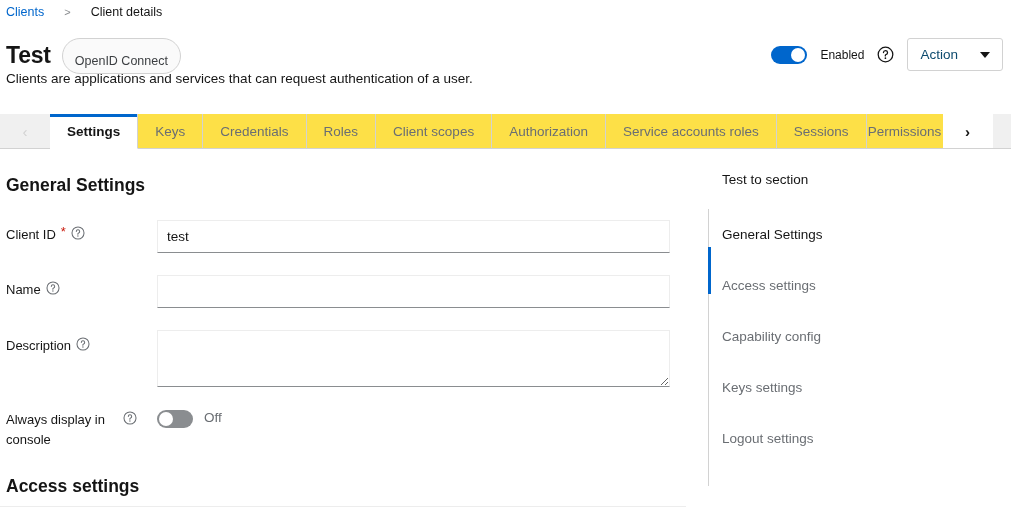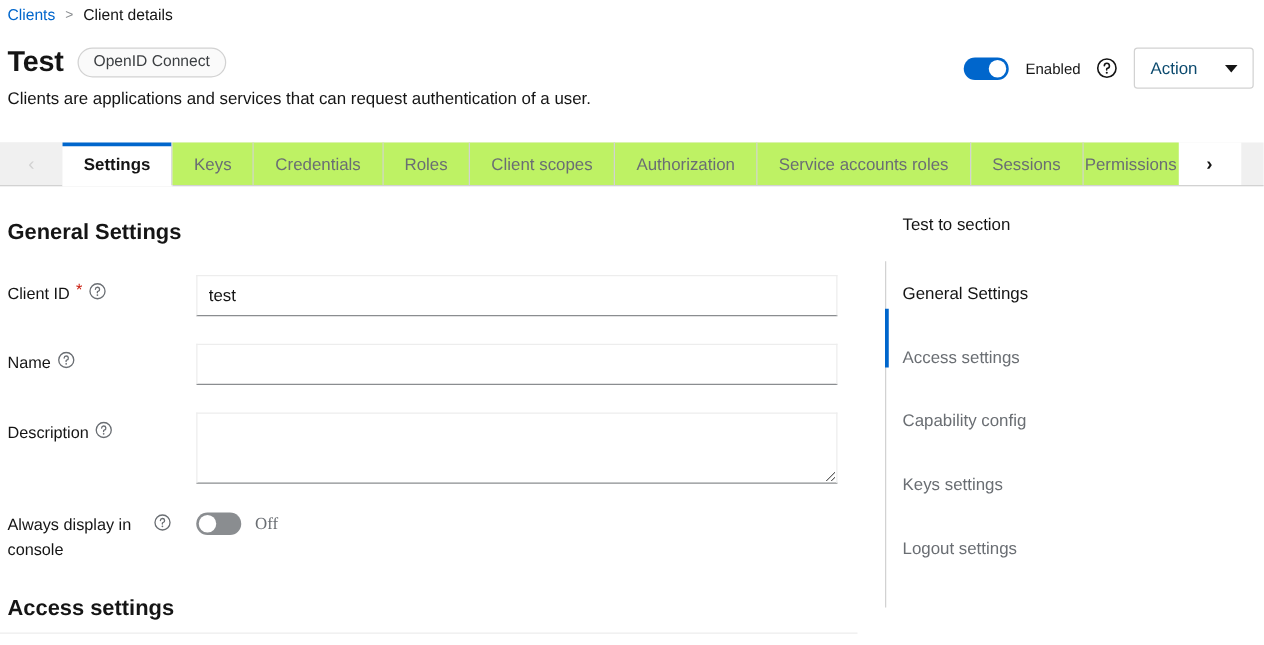--- a/index.html
+++ b/index.html
@@ -10,40 +10,40 @@
     font-family: "Liberation Sans", sans-serif;
     color: #151515;
     overflow: hidden;
   }
 
   .page { position: relative; width: 1011px; height: 516px; }
 
   
   .breadcrumb {
     position: absolute; left: 6px; top: 5px;
-    display: flex; align-items: center; gap: 8px;
+    display: flex; align-items: center; gap: 20px;
     font-size: 12.5px;
   }
   .bc-link { color: #0066cc; cursor: pointer; }
   .bc-sep { color: #8a8d90; font-size: 11px; }
   .bc-current { color: #151515; }
 
   
   .title-row {
     position: absolute; left: 6px; top: 38px;
     display: flex; align-items: center; gap: 11px;
   }
   .title-text {
     font-size: 23px; font-weight: 700; letter-spacing: -0.2px;
     color: #151515; line-height: 1;
   }
   .badge {
     border: 1px solid #d2d2d2;
     border-radius: 30px;
-    padding: 4px 12px 5px;
+    padding: 16px 12px 5px;
     font-size: 12.5px;
     color: #3c3f42;
     background: #fafafa;
     line-height: 1;
   }
   .subtitle {
     position: absolute; left: 6px; top: 71px;
     font-size: 13.5px; color: #151515;
   }
 
@@ -101,21 +101,21 @@
     width: 50px; flex: none;
     display: flex; align-items: center; justify-content: center;
     background: #f0f0f0; cursor: pointer;
     font-size: 15px; color: #d2d2d2;
   }
   .tab-scroll.enabled { color: #151515; background: #fff; font-weight: 700; }
   .tab {
     padding: 0 17px;
     display: flex; align-items: center; justify-content: center;
     font-size: 13.5px; color: #6a6e73;
-    background: #bef264;
+    background: #fde047;
     border-right: 1px solid #d2d2d2;
     cursor: pointer; white-space: nowrap;
     position: relative;
   }
   .tab:first-of-type { border-left: 1px solid #d2d2d2; }
   .tab.active {
     background: #fff; color: #151515; font-weight: 700;
     border-bottom: 1px solid #fff;
     margin-bottom: -1px;
   }
@@ -163,21 +163,21 @@
     border-radius: 0;
     outline: none;
   }
   textarea.text-input {
     height: 57px; padding: 7px 9px; resize: both;
     line-height: 1.4;
   }
 
   .toggle-row {
     position: absolute; left: 157px;
-    display: flex; align-items: center; gap: 11px; font-family: Liberation Serif, serif;
+    display: flex; gap: 11px;
   }
   .toggle-state { font-size: 13.5px; color: #6a6e73; }
 
   
   .jump {
     position: absolute; left: 708px; top: 172px;
     width: 300px;
   }
   .jump-title { font-size: 13.5px; color: #151515; margin-left: 14px; }
   .jump-list {

